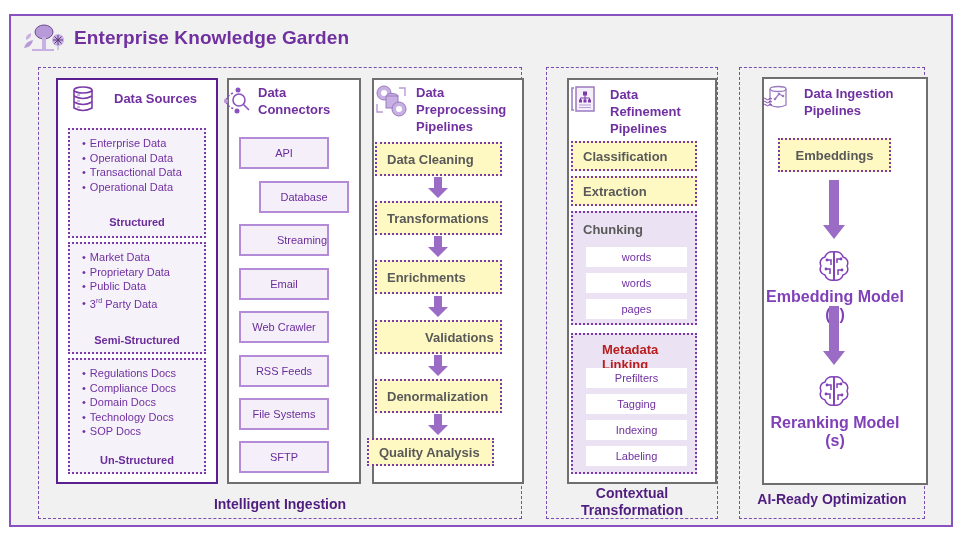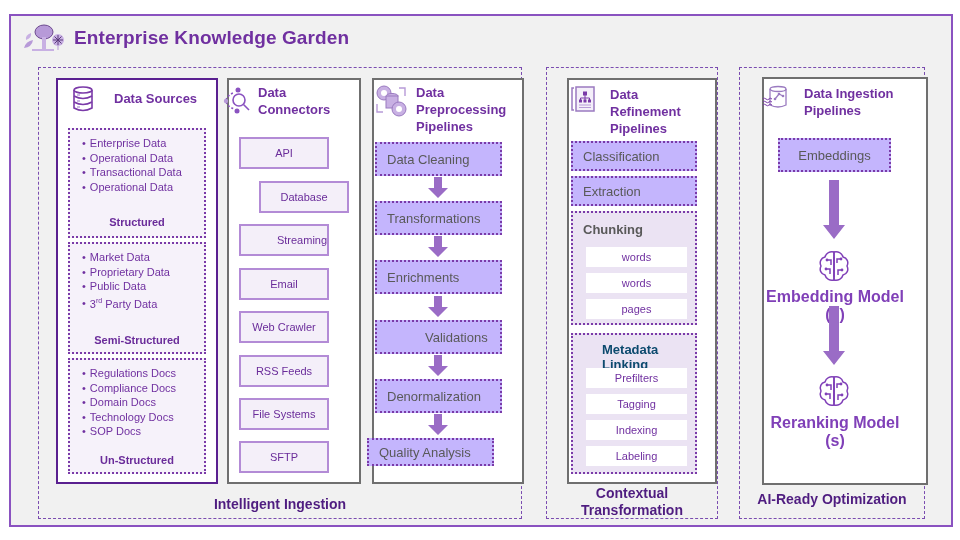--- a/index.html
+++ b/index.html
@@ -41,23 +41,23 @@
   .sub-label { position: absolute; left: 0; right: 0; text-align: center; font-size: 11px; font-weight: bold; color: #6a2c9a; }
 
   .conn-btn {
     position: absolute; left: 239px; width: 90px; height: 32px;
     border: 2px solid #b38bd6; background: #f4eff9;
     display: flex; align-items: center; justify-content: center;
     font-size: 11px; color: #6a2c9a;
   }
 
   .step-box {
-    position: absolute; border: 2px dotted #7a3aa8; background: #c4b5fd;
+    position: absolute; border: 2px dotted #7a3aa8; background: #fef9c3;
     display: flex; align-items: center; padding-left: 10px;
-    font-size: 13px; font-weight: normal; color: #595959;
+    font-size: 13px; font-weight: bold; color: #595959;
   }
   .arrow-down { position: absolute; }
 
   .white-chip {
     position: absolute; background: #ffffff; display: flex; align-items: center; justify-content: center;
     font-size: 11px; color: #7030a0;
   }
 
   .model-label { position: absolute; text-align: center; font-size: 16px; font-weight: bold; color: #8040b8; }
 </style>
@@ -248,21 +248,21 @@
 <div class="step-box" style="left:571px;top:176px;width:126px;height:30px;padding-left:10px;">Extraction</div>
 
 <div class="dot-box filled" style="left:571px;top:211px;width:126px;height:114px;">
   <div style="position:absolute;left:10px;top:9px;font-size:13px;font-weight:bold;color:#595959;">Chunking</div>
   <div class="white-chip" style="left:13px;top:34px;width:101px;height:20px;">words</div>
   <div class="white-chip" style="left:13px;top:60px;width:101px;height:20px;">words</div>
   <div class="white-chip" style="left:13px;top:86px;width:101px;height:20px;">pages</div>
 </div>
 
 <div class="dot-box filled" style="left:571px;top:333px;width:126px;height:141px;">
-  <div style="position:absolute;left:4px;top:7px;font-size:13px;font-weight:bold;color:#0c4a6e;padding-left:25px;">Metadata Linking</div>
+  <div style="position:absolute;left:4px;top:7px;font-size:13px;font-weight:bold;color:#b91c1c;padding-left:25px;">Metadata Linking</div>
   <div class="white-chip" style="left:13px;top:33px;width:101px;height:20px;">Prefilters</div>
   <div class="white-chip" style="left:13px;top:59px;width:101px;height:20px;">Tagging</div>
   <div class="white-chip" style="left:13px;top:85px;width:101px;height:20px;">Indexing</div>
   <div class="white-chip" style="left:13px;top:111px;width:101px;height:20px;">Labeling</div>
 </div>
 
 <div class="panel" style="left:752px;top:77px;width:166px;height:408px;"></div>
 <div class="panel-head" style="left:762px;top:85px;">
   <svg width="26" height="26" viewBox="0 0 26 26">
     <g fill="none" stroke="#9a7ac0" stroke-width="1.3">

